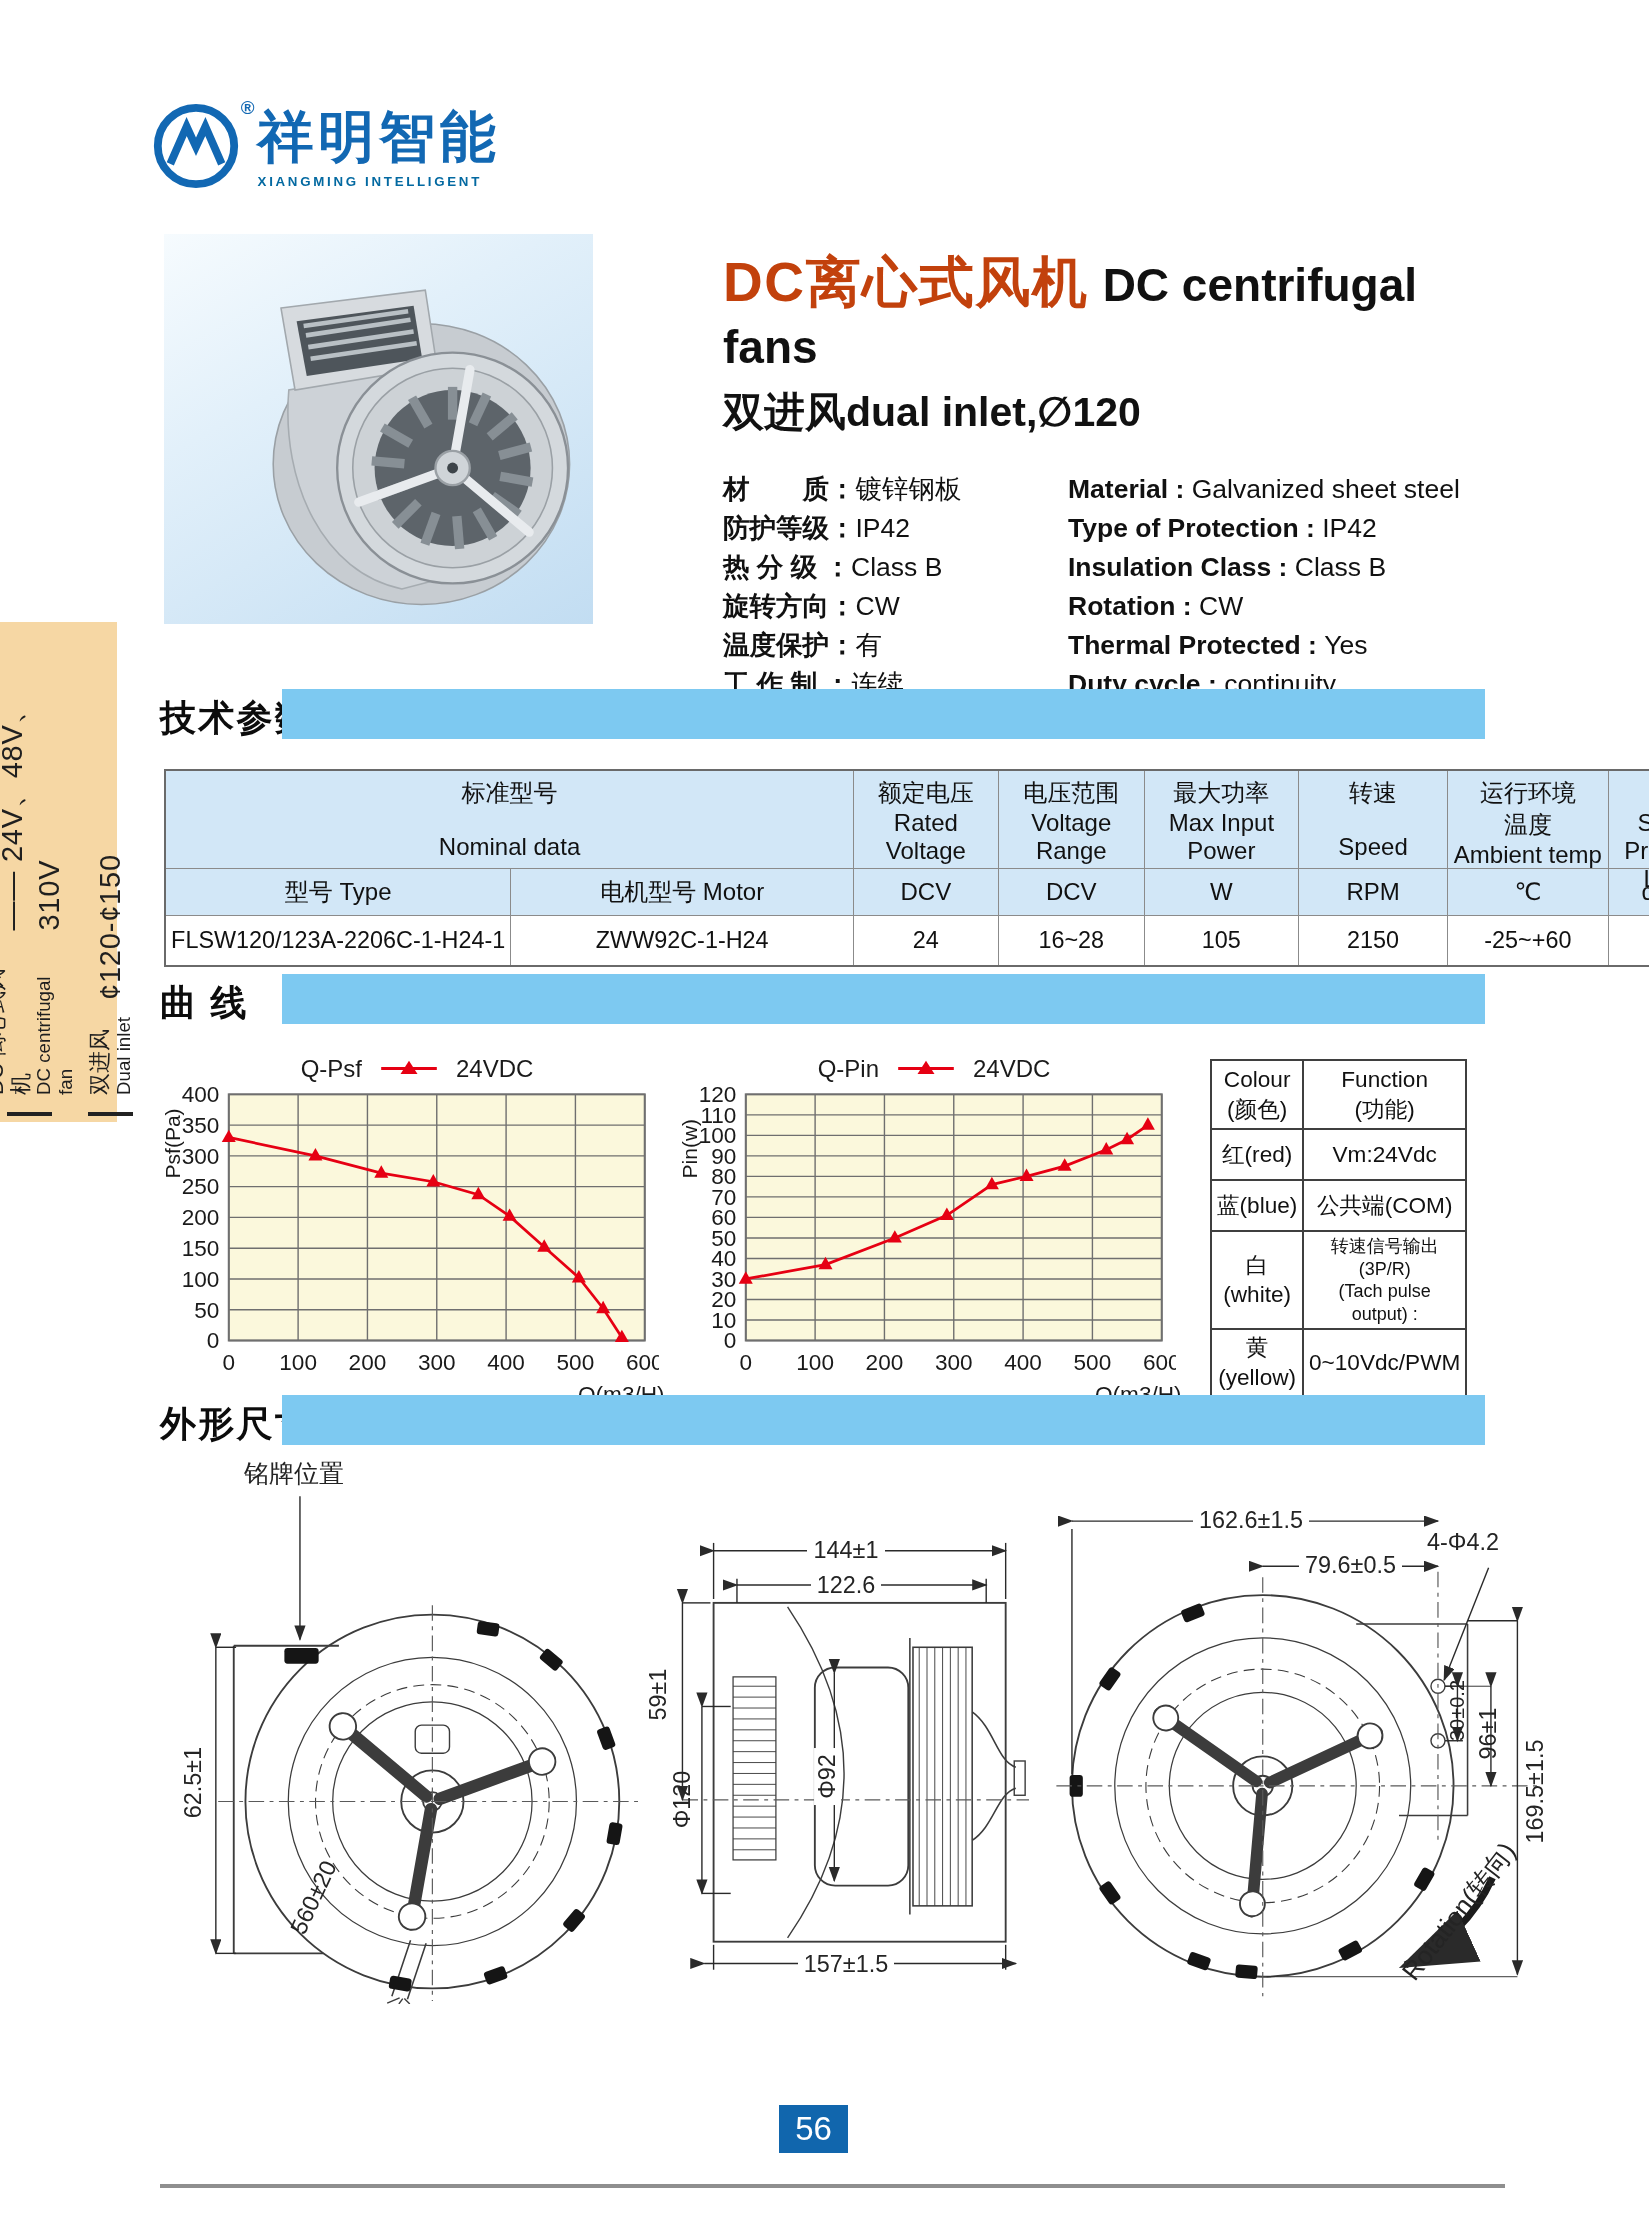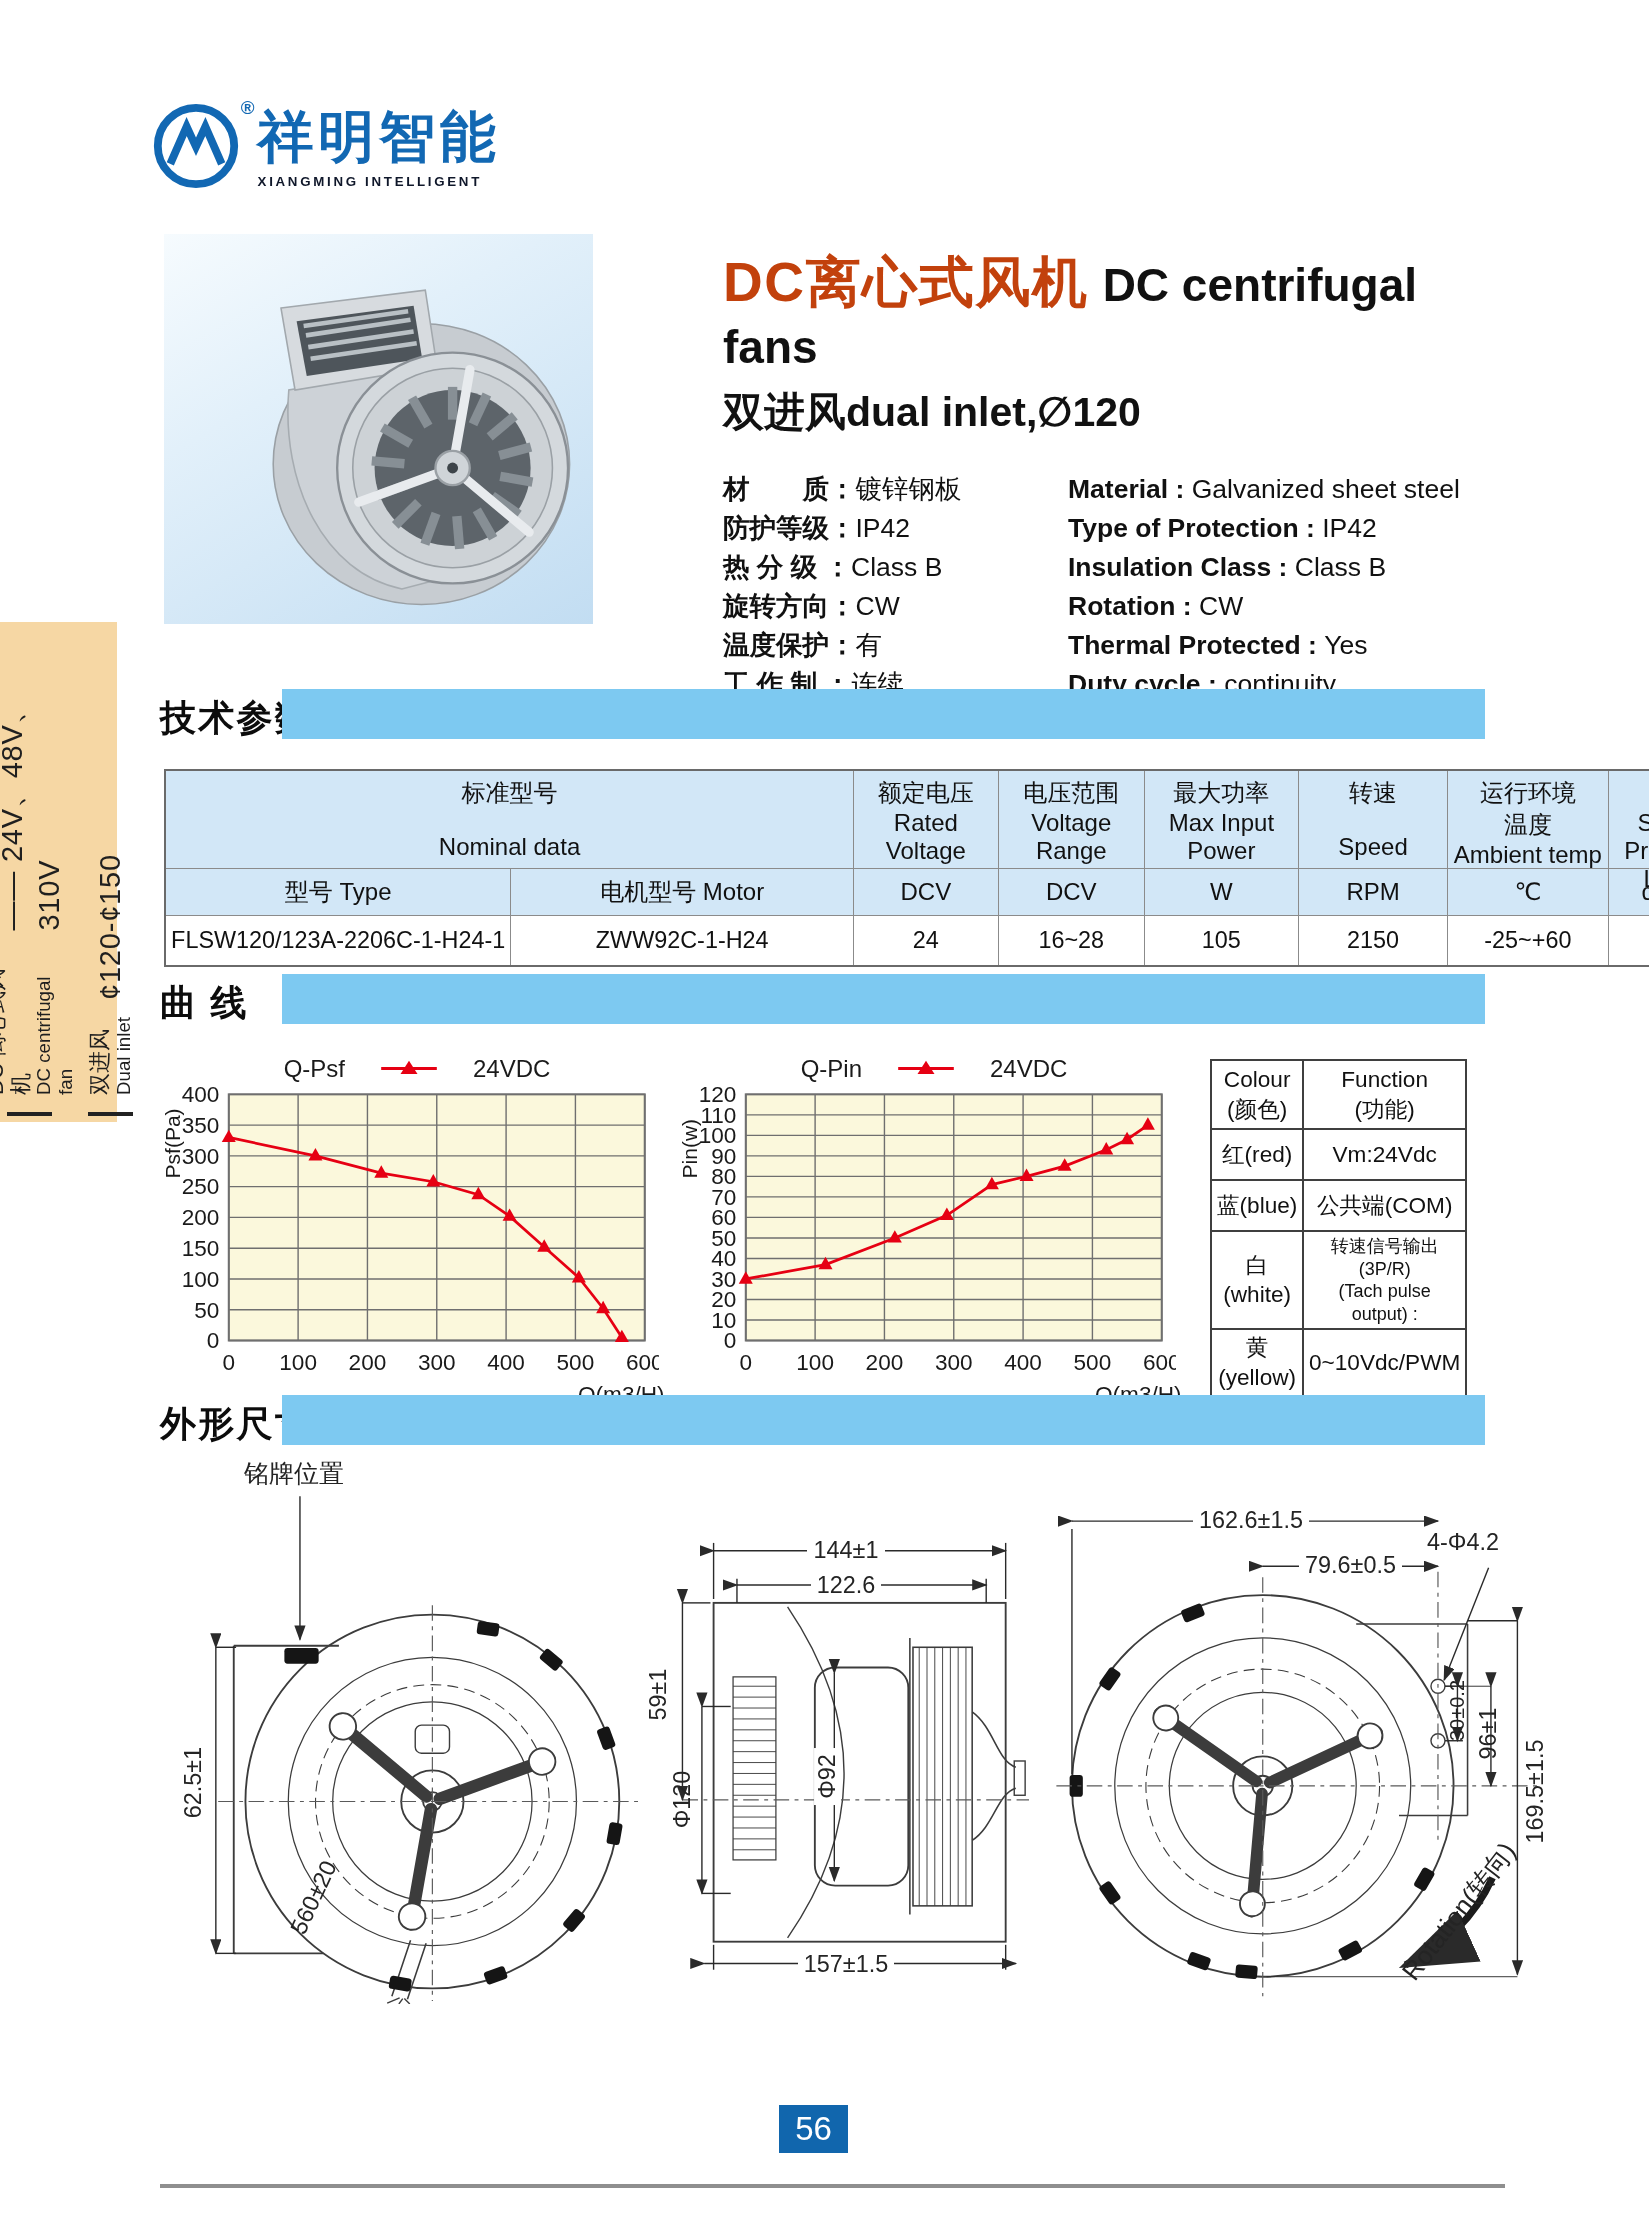--- a/index.html
+++ b/index.html
@@ -5,21 +5,21 @@
   html,body{margin:0;padding:0;background:#ffffff;}
   .page{position:relative;width:1649px;height:2239px;background:#fff;
         font-family:"Liberation Sans","DejaVu Sans",sans-serif;color:#111;overflow:hidden;}
   .abs{position:absolute;}
 
   
   .logo{left:150px;top:100px;display:flex;align-items:flex-start;gap:15.6px;}
   .logo-circle{position:relative;width:92px;height:92px;}
   .logo-reg{position:absolute;right:-12.5px;top:-3.1px;font-size:18.7px;color:#1268B3;font-weight:bold;}
   .logo-txt .zh{font-size:56px;font-weight:bold;color:#1268B3;letter-spacing:4.7px;line-height:1.1;margin-top:6.2px;}
-  .logo-txt .en{font-size:13.3px;font-weight:bold;color:#0f172a;letter-spacing:2.7px;margin-top:6.2px;}
+  .logo-txt .en{font-size:13.3px;font-weight:bold;color:#0369a1;letter-spacing:2.7px;margin-top:6.2px;}
 
   
   .sidebar{left:0;top:622px;width:117px;height:500px;background:#F6D7A4;}
   .sidebar-inner{position:absolute;left:0;top:0;width:500px;height:117px;
       transform:rotate(-90deg) translateX(-500px);transform-origin:top left;
       display:flex;flex-direction:column;justify-content:center;gap:11px;padding:4.7px 6.2px;box-sizing:border-box;}
   .side-row{display:flex;align-items:center;gap:17px;color:#1f1f1f;}
   .vbar{width:3.9px;height:45px;background:#222;flex:0 0 auto;}
   .side-pair{display:flex;flex-direction:column;line-height:1.15;}
   .side-pair .z{font-size:22px;}
@@ -50,21 +50,21 @@
   .ttab td{border:1.6px solid #8b8b8b;text-align:center;vertical-align:middle;font-size:24px;padding:1.6px 3.1px;}
   .ttab{border:2.3px solid #6a6a6a;}
   .ttab .hd{background:#D2E7F7;}
   .hd2{display:flex;flex-direction:column;justify-content:space-between;height:84px;padding:4.7px 0;}
   .prewrap{white-space:pre-line;}
   .r1{height:92px;} .r2{height:47px;} .r3{height:51px;}
   .r3 td{background:#fff;font-size:23.4px;}
 
   
   .chart{width:514px;height:374px;top:1030px;}
-  .chart-legend{margin-top:22px;height:33px;display:flex;align-items:center;justify-content:center;gap:36px;
+  .chart-legend{margin-top:22px;height:33px;display:flex;align-items:center;justify-content:center;gap:19px;
                 font-size:24px;color:#1a1a1a;}
   .chart svg.plot{display:block;}
   .xlab{position:absolute;right:9.4px;top:352px;font-size:22.6px;color:#1a1a1a;}
 
   
   .wtab{left:1210px;top:1059px;width:257px;border-collapse:collapse;}
   .wtab td{border:2.3px solid #3f3f3f;text-align:center;vertical-align:middle;font-size:22.6px;padding:3.1px 4.7px;line-height:1.3;}
   .wtab .wh{height:69px;} .wtab .wr{height:51px;} .wtab .wt{height:72px;}
   .fn-small{font-size:18px;display:block;line-height:1.25;}
 

